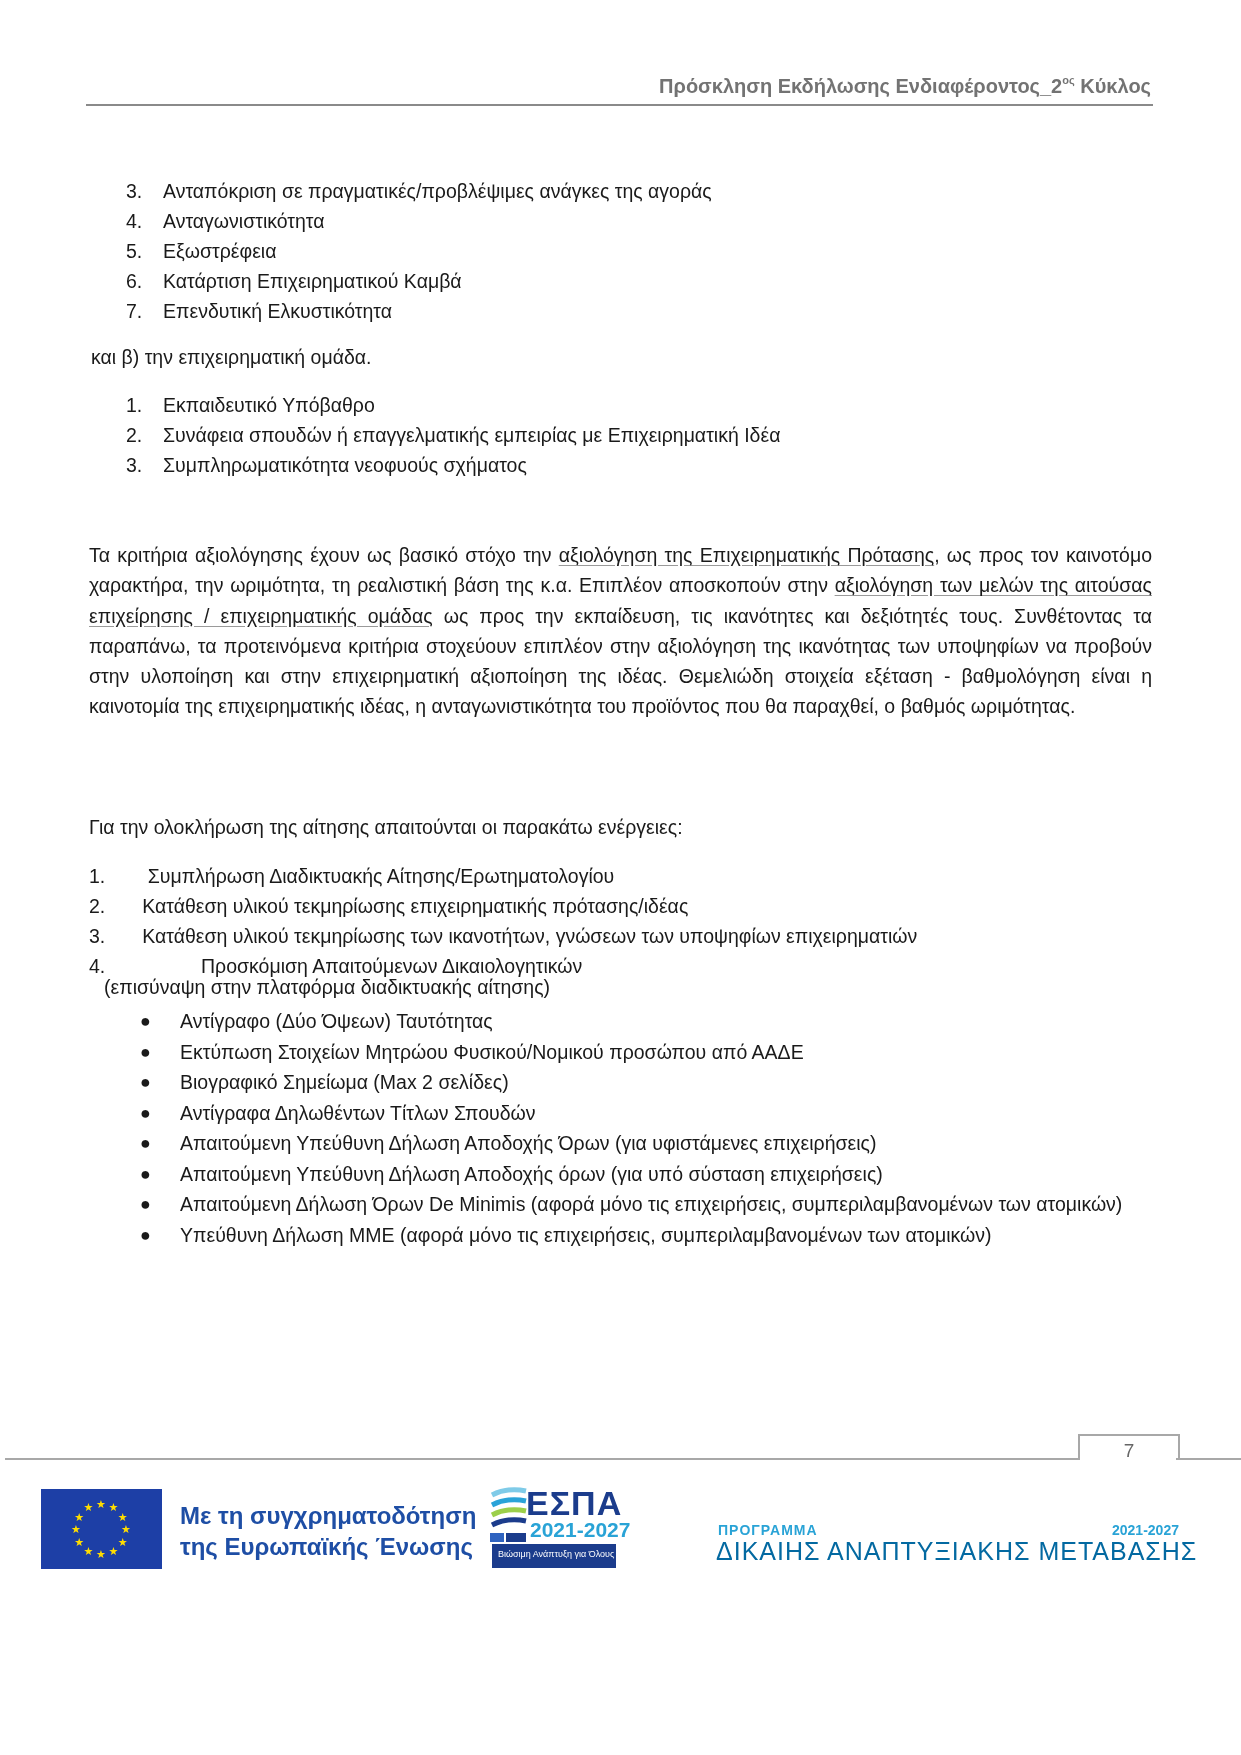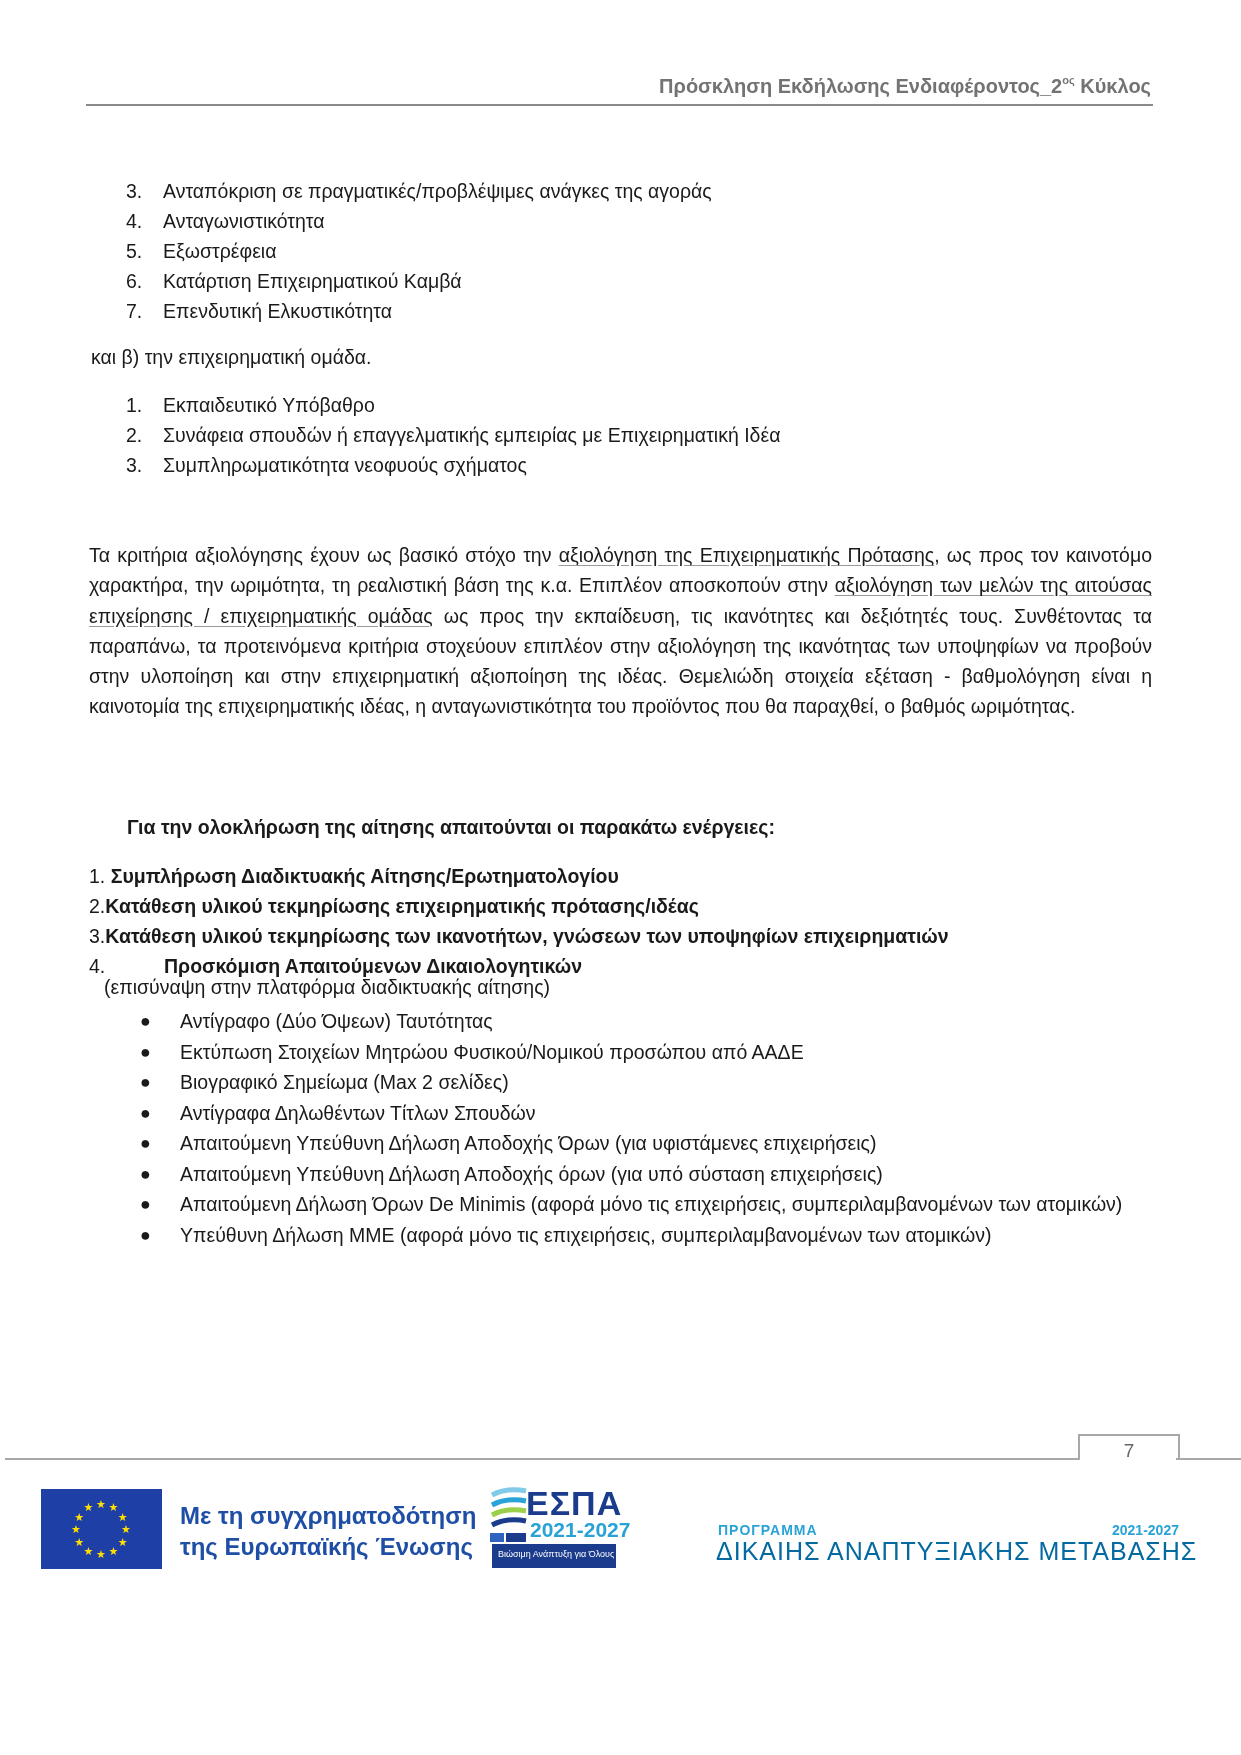--- a/index.html
+++ b/index.html
@@ -14,24 +14,24 @@
   .list1 .row, .list2 .row { display: flex; }
   .list1 .num, .list2 .num { width: 37px; }
   .intro-b { left: 91px; top: 346px; font-size: 19.5px; }
   .list2 .num { width: 37px; }
   .list2 { left: 126px; top: 390px; font-size: 19.5px; line-height: 30px; }
 
   .para { left: 89px; top: 540px; width: 1063px; font-size: 19.5px; line-height: 30.3px; text-align: justify; text-align-last: left; }
   .para b { font-weight: normal; }
   .para .ul { text-decoration: underline; text-decoration-color: #9a9a9a; text-underline-offset: 3px; }
 
-  .steps-title { left: 89px; top: 816px; font-size: 19.5px; font-weight: bold; margin-left: 38px; }
+  .steps-title { left: 89px; top: 816px; font-size: 19.5px; font-weight: normal; }
   .steps { left: 89px; top: 861px; font-size: 19.5px; line-height: 30px; }
   .steps .row { white-space: nowrap; }
-  .steps .lbl { font-weight: bold; }
+  .steps .lbl { font-weight: normal; margin-left: 37px; }
   .steps .n4 { display: inline-block; width: 75px; }
   .attach-note { left: 104px; top: 976px; font-size: 19.5px; }
 
   .bullets { left: 140px; top: 1006px; width: 1000px; font-size: 19.5px; line-height: 30.5px; }
   .bullets .row { display: flex; }
   .bullets .dot { width: 40px; flex: 0 0 40px; text-align: left; font-size: 18px; }
   .bullets .txt { flex: 1; }
 
   .footer-rule-left { left: 5px; top: 1458px; width: 1073px; height: 2px; background: #a8a8a8; }
   .footer-rule-right { left: 1176px; top: 1458px; width: 65px; height: 2px; background: #a8a8a8; }

